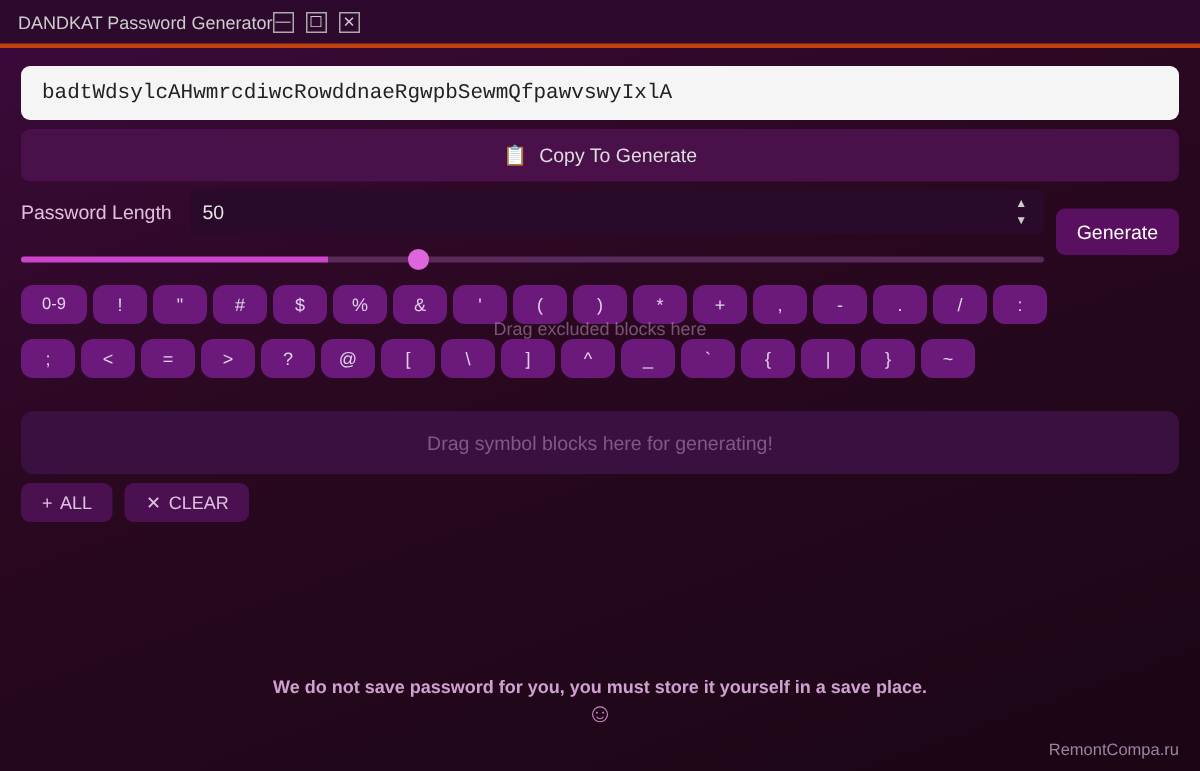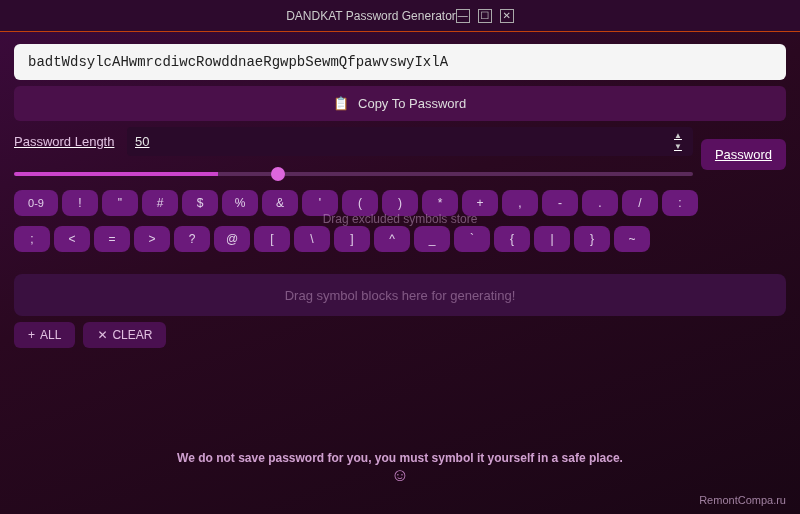--- a/index.html
+++ b/index.html
@@ -11,23 +11,23 @@
       font-family: 'Segoe UI', Arial, sans-serif;
       overflow: hidden;
       color: #fff;
     }
 
     .title-bar {
       background: #2d0a2d;
       height: 32px;
       display: flex;
       align-items: center;
-      justify-content: center;
+      justify-content: flex-start;
       padding: 0 12px;
-      border-bottom: 1px solid #c2410c;
+      border-bottom: 3px solid #c2410c;
     }
 
     .title-bar-left {
       display: flex;
       align-items: center;
       gap: 8px;
       font-size: 12px;
       color: #ccc;
     }
 
@@ -249,21 +249,20 @@
     .top-section {
       display: flex;
       flex-direction: column;
       gap: 6px;
     }
 
     .length-generate-row {
       display: flex;
       gap: 8px;
       align-items: center;
-      text-decoration: underline;
     }
 
     .length-slider-group {
       flex: 1;
       display: flex;
       flex-direction: column;
       gap: 4px;
     }
 
     .length-top {
@@ -297,40 +296,40 @@
 </div>
 
 <div class="main-content">
 
   <div class="top-section">
 
     <div class="password-display">badtWdsylcAHwmrcdiwcRowddnaeRgwpbSewmQfpawvswyIxlA</div>
 
     <button class="copy-btn">
       <span>📋</span>
-      <span>Copy To Password</span>
+      <span>Copy To Generate</span>
     </button>
 
     <div class="length-generate-row">
       <div class="length-slider-group">
         <div class="length-top">
           <span class="length-label">Password Length</span>
           <div class="length-input-box">
             <span class="length-value">50</span>
             <div class="arrow-btns">
               <button class="arrow-btn">▲</button>
               <button class="arrow-btn">▼</button>
             </div>
           </div>
         </div>
         <div class="slider-row">
           <input type="range" class="slider" min="1" max="128" value="50" style="">
         </div>
       </div>
-      <button class="generate-btn">Password</button>
+      <button class="generate-btn">Generate</button>
     </div>
   </div>
 
   <div class="symbols-area">
 
     <div class="symbol-keys-container">
       <div class="symbol-keys">
         <button class="sym-key special">0-9</button>
         <button class="sym-key">!</button>
         <button class="sym-key">"</button>
@@ -343,21 +342,21 @@
         <button class="sym-key">)</button>
         <button class="sym-key">*</button>
         <button class="sym-key">+</button>
         <button class="sym-key">,</button>
         <button class="sym-key">-</button>
         <button class="sym-key">.</button>
         <button class="sym-key">/</button>
         <button class="sym-key">:</button>
       </div>
       <div style="height:6px; position:relative; display:flex; align-items:center; justify-content:center;">
-        <span class="drag-excluded">Drag excluded symbols store</span>
+        <span class="drag-excluded">Drag excluded blocks here</span>
       </div>
       <div class="symbol-keys" style="margin-top:4px;">
         <button class="sym-key">;</button>
         <button class="sym-key">&lt;</button>
         <button class="sym-key">=</button>
         <button class="sym-key">&gt;</button>
         <button class="sym-key">?</button>
         <button class="sym-key">@</button>
         <button class="sym-key">[</button>
         <button class="sym-key">\</button>
@@ -384,19 +383,19 @@
       <button class="action-btn">
         <span>✕</span>
         <span>CLEAR</span>
       </button>
     </div>
 
   </div>
 
   <div>
     <div class="footer-text">
-      <strong>We do not save password for you, you must symbol it yourself in a safe place.</strong>
+      <strong>We do not save password for you, you must store it yourself in a save place.</strong>
     </div>
     <div class="smiley">☺</div>
     <div class="footer-sub">RemontCompa.ru</div>
   </div>
 
 </div>
 
 </body></html>

